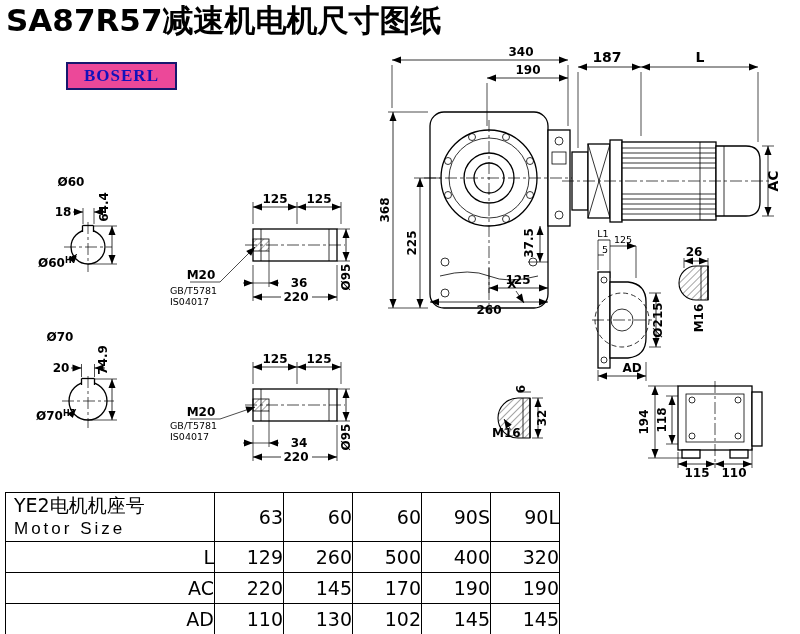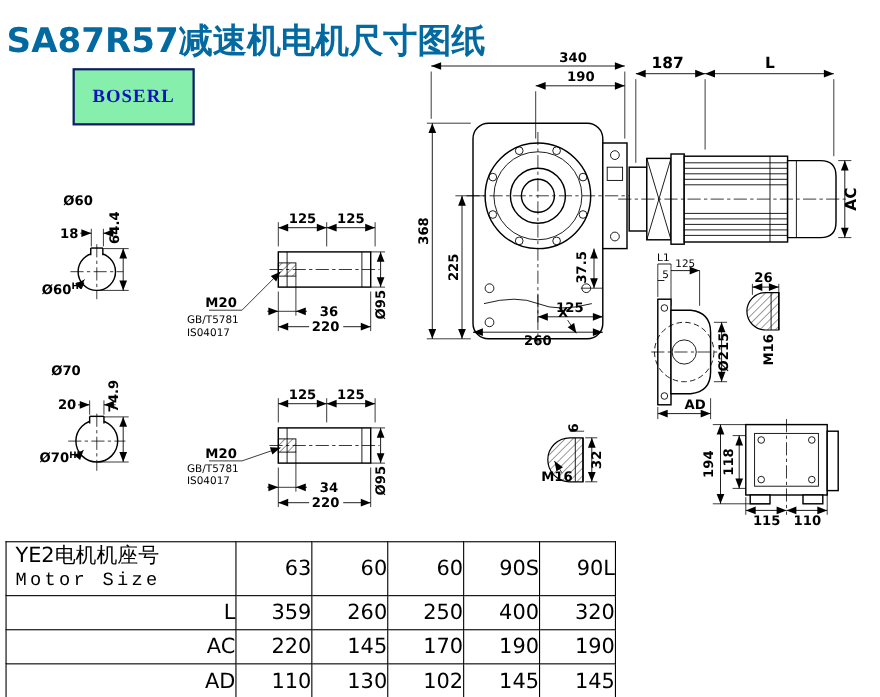--- a/index.html
+++ b/index.html
@@ -1,30 +1,30 @@
 <!DOCTYPE html>
 <html><head>
 <meta charset="utf-8">
 <style>
   html,body { margin:0; padding:0; }
   body {
     width:800px; height:634px; background:#ffffff; position:relative;
     font-family:"DejaVu Sans", sans-serif; overflow:hidden;
   }
   .title {
-    position:absolute; left:6px; top:16px;
+    position:absolute; left:6px; top:0px;
     font-family:"DejaVu Sans", sans-serif;
-    font-size:31px; font-weight:bold; color:#0369a1;
+    font-size:31px; font-weight:bold; color:#000000;
     white-space:nowrap;
   }
   .logo {
     position:absolute; left:66px; top:62px;
-    border:2px solid #17176e; color:#1212bb; background:#86efac;
+    border:2px solid #17176e; color:#1212bb; background:#ec4899;
     font-family:"Liberation Serif", serif; font-weight:bold; font-size:17px;
-    padding:14px 16px; letter-spacing:1px;
+    padding:2px 16px; letter-spacing:1px;
   }
   svg.drawing { position:absolute; left:0; top:0; }
   svg text { font-family:"DejaVu Sans", sans-serif; fill:#000; }
   .o  { fill:none; stroke:#000; stroke-width:1.3; }
   .o2 { fill:#fff;  stroke:#000; stroke-width:1.3; }
   .t  { fill:none; stroke:#000; stroke-width:0.8; }
   .td { fill:none; stroke:#000; stroke-width:0.8; stroke-dasharray:5 3; }
   .d  { fill:none; stroke:#000; stroke-width:0.8; }
   .e  { fill:none; stroke:#000; stroke-width:0.7; }
   .cl { fill:none; stroke:#000; stroke-width:0.7; stroke-dasharray:12 3 3 3; }
@@ -35,21 +35,21 @@
     position:absolute; left:5px; top:492px;
     border-collapse:collapse; table-layout:fixed; background:#fff;
   }
   table.size-table td {
     border:1.5px solid #000; text-align:right; vertical-align:middle;
     color:#000; font-size:19px; padding:0; height:30px; width:68px;
   }
   table.size-table td.c0 { width:200px; }
   table.size-table td.header-cell { text-align:left; padding-left:8px; height:48px; }
   .hdr-cn { font-size:19px; line-height:23px; }
-  .hdr-en { font-size:17px; line-height:23px; font-family:Liberation Mono, monospace; letter-spacing:3px; }
+  .hdr-en { font-size:17px; line-height:23px; font-family:Liberation Sans, sans-serif; letter-spacing:3px; }
 </style>
 </head>
 <body>
 
 <div class="title">SA87R57减速机电机尺寸图纸</div>
 <div class="logo">BOSERL</div>
 
 <svg class="drawing" width="800" height="490" viewBox="0 0 800 490">
   <defs>
     <marker id="arr" markerUnits="userSpaceOnUse" markerWidth="10" markerHeight="8" refX="9.5" refY="4" orient="auto-start-reverse">
@@ -356,23 +356,23 @@
         <div class="hdr-en">Motor Size</div>
       </td>
       <td>63</td>
       <td>60</td>
       <td>60</td>
       <td>90S</td>
       <td>90L</td>
     </tr>
     <tr>
       <td class="c0">L</td>
-      <td>359</td>
+      <td>129</td>
       <td>260</td>
-      <td>250</td>
+      <td>500</td>
       <td>400</td>
       <td>320</td>
     </tr>
     <tr>
       <td class="c0">AC</td>
       <td>220</td>
       <td>145</td>
       <td>170</td>
       <td>190</td>
       <td>190</td>

